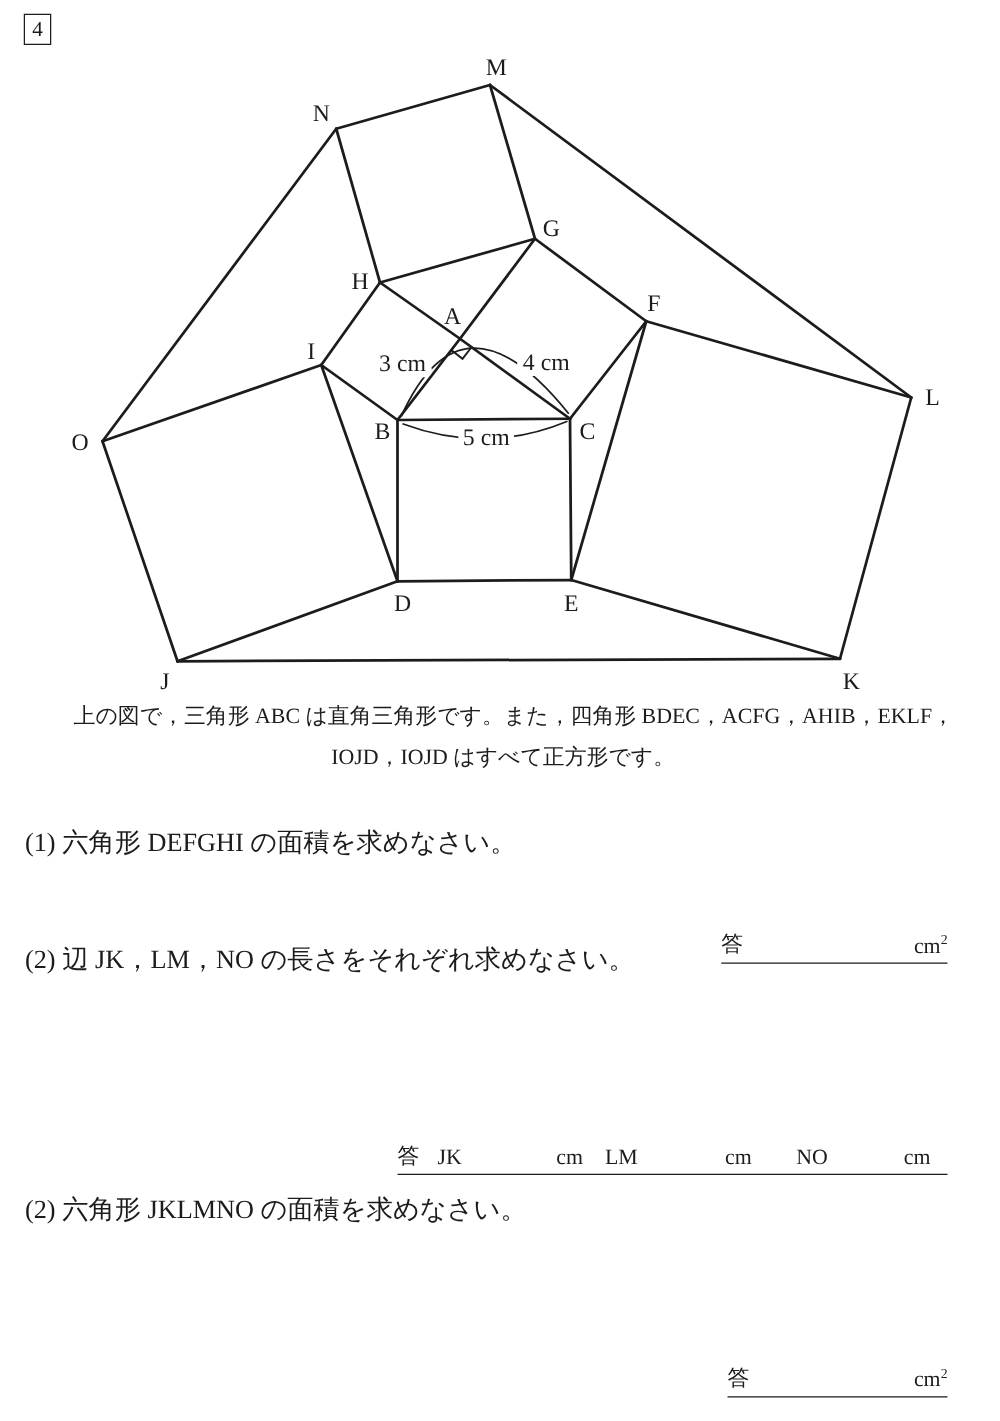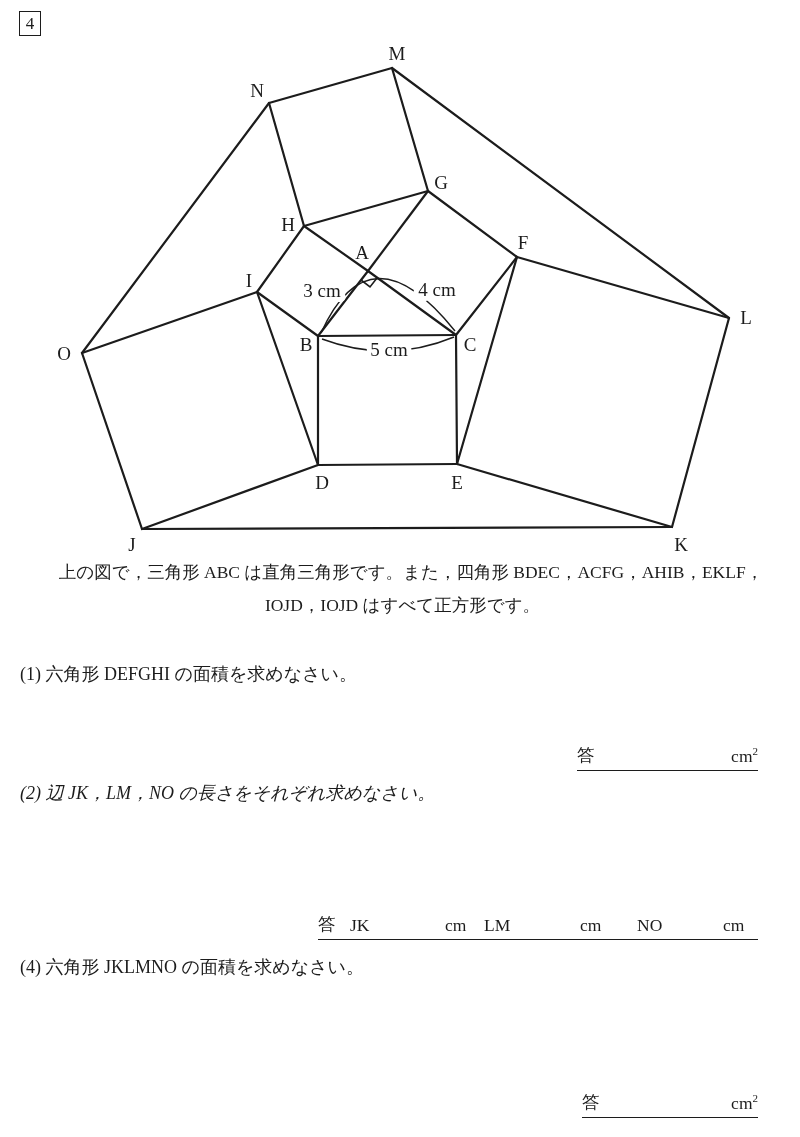--- a/index.html
+++ b/index.html
@@ -21,24 +21,24 @@
   }
   svg.figure{position:absolute;left:0;top:0;
     font-family:"Liberation Serif","DejaVu Serif",serif;}
   .intro{
     position:absolute;left:20px;top:556px;width:765px;
     font-size:17.5px;line-height:33px;margin:0;text-align:center;
   }
   .intro .indent{padding-left:17px;}
   .question{
     position:absolute;left:20px;
-    font-size:18px;line-height:22px;
+    font-size:21px;line-height:22px;
   }
   #q1{top:663px;}
-  #q2{top:782px;font-style:italic;}
+  #q2{top:756px;}
   #q3{top:956px;}
   .answer-row{
     position:absolute;
     border-bottom:1.7px solid #1c1c1c;
     font-size:17.5px;
   }
   .answer-row.flexrow{
     display:flex;justify-content:space-between;align-items:flex-end;
     padding-bottom:3px;box-sizing:border-box;
   }
@@ -125,20 +125,20 @@
   <div class="answer-row" id="answer2">
     <span class="a2" style="left:0">答</span>
     <span class="a2" style="left:32px">JK</span>
     <span class="a2" style="left:127px">cm</span>
     <span class="a2" style="left:166px">LM</span>
     <span class="a2" style="left:262px">cm</span>
     <span class="a2" style="left:319px">NO</span>
     <span class="a2" style="left:405px">cm</span>
   </div>
 
-  <div class="question" id="q3">(4) 六角形 JKLMNO の面積を求めなさい。</div>
+  <div class="question" id="q3">(2) 六角形 JKLMNO の面積を求めなさい。</div>
 
   <div class="answer-row flexrow" id="answer3">
     <span>答</span>
     <span><span>cm</span><sup>2</sup></span>
   </div>
 
 </div>
 
 </body></html>

